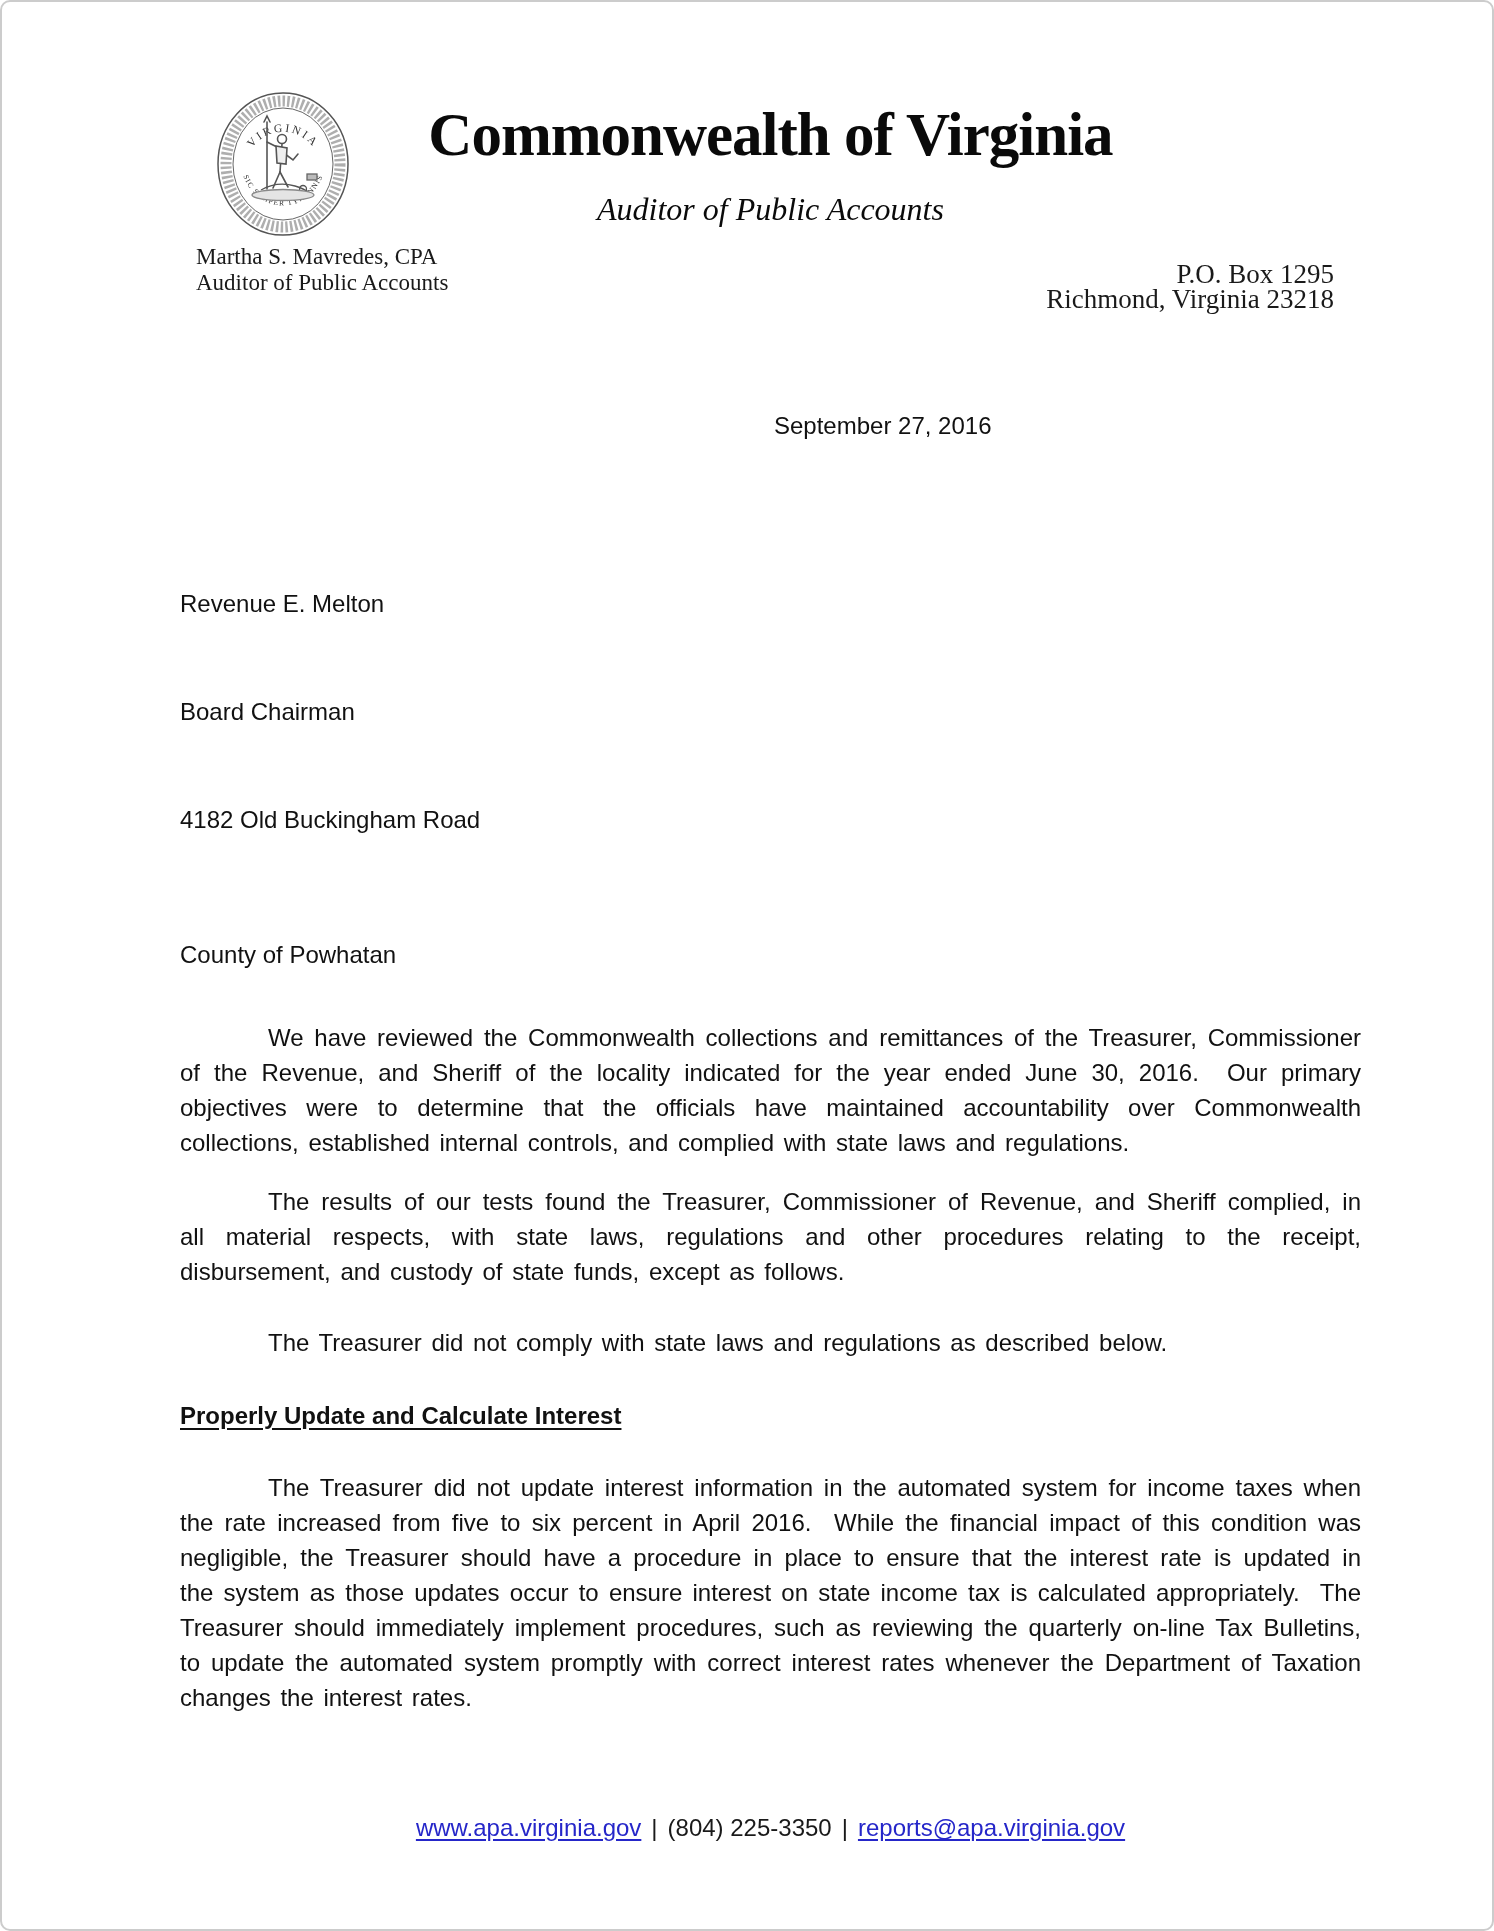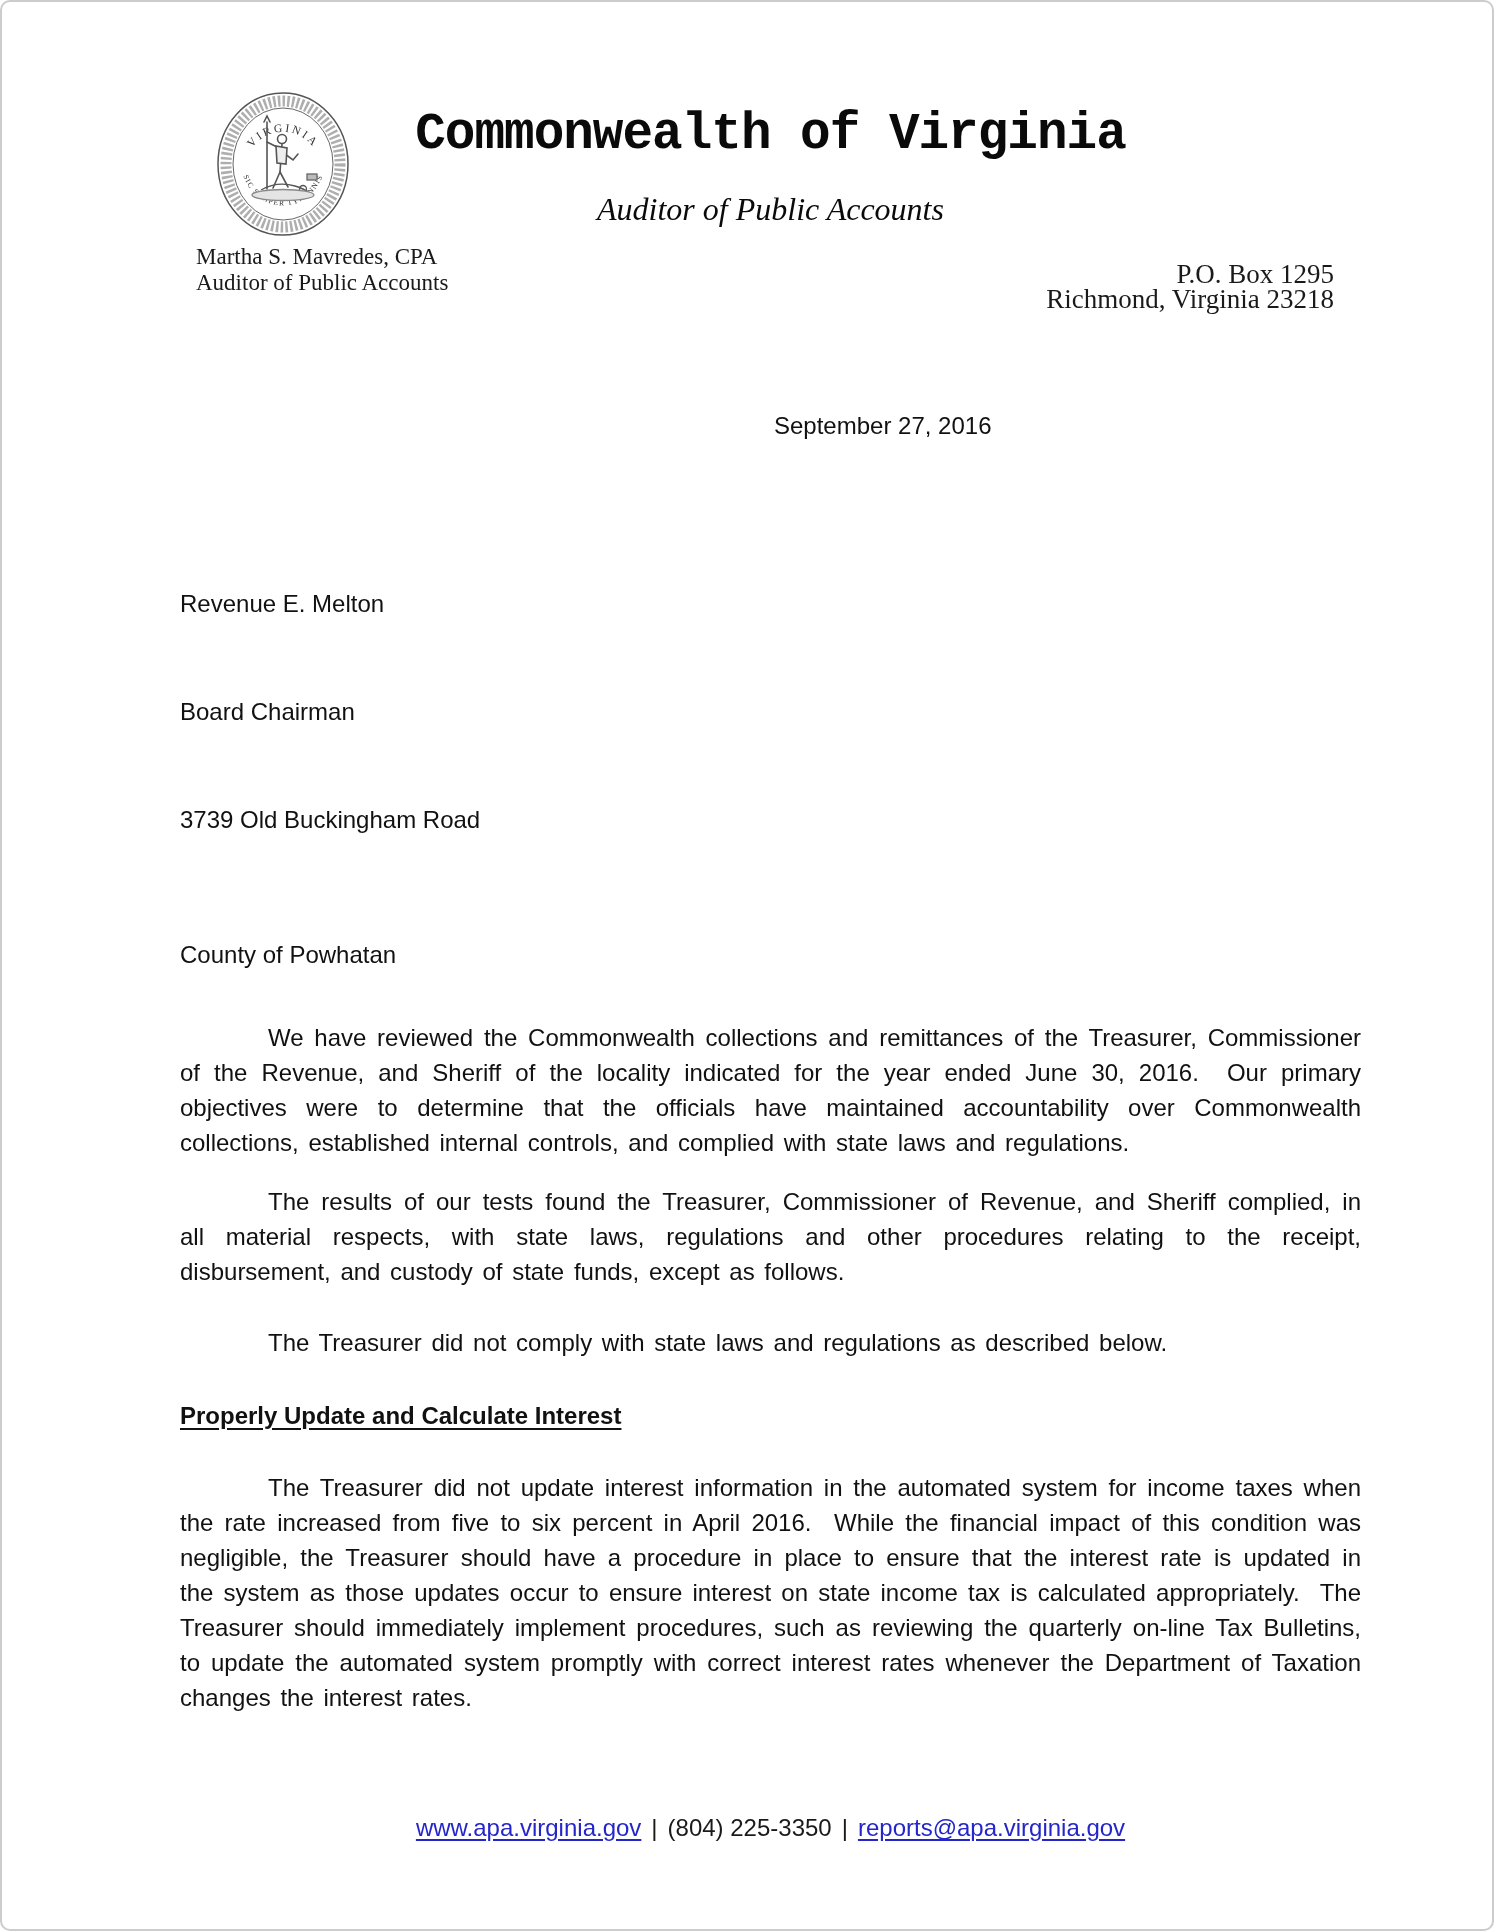--- a/index.html
+++ b/index.html
@@ -29,23 +29,23 @@
     height: 148px;
   }
   .masthead {
     position: absolute;
     left: 178px;
     right: 131px;
     top: 110px;
     text-align: center;
   }
   .masthead-title {
-    font-family: Liberation Mono, monospace;
+    font-family: Liberation Serif, serif;
     font-weight: 700;
-    font-size: 51px;
+    font-size: 61px;
     line-height: 45px;
     letter-spacing: -1px;
     color: #0a0a0a;
   }
   .masthead-subtitle {
     margin-top: 36px;
     font-family: "Liberation Serif", serif;
     font-style: italic;
     font-size: 32px;
     line-height: 32px;
@@ -187,21 +187,21 @@
     <div>P.O. Box 1295</div>
     <div>Richmond, Virginia 23218</div>
   </div>
 
   <div class="letter">
     <div class="date-line">September 27, 2016</div>
 
     <div class="recipient">
       <div>Revenue E. Melton</div>
       <div>Board Chairman</div>
-      <div>3739 Old Buckingham Road</div>
+      <div>4182 Old Buckingham Road</div>
     </div>
 
     <div class="locality">County of Powhatan</div>
 
 
     <div class="para para-1">We have reviewed the Commonwealth collections and remittances of the Treasurer, Commissioner of the Revenue, and Sheriff of the locality indicated for the year ended June 30, 2016.  Our primary objectives were to determine that the officials have maintained accountability over Commonwealth collections, established internal controls, and complied with state laws and regulations.</div>
 
     <div class="para para-2">The results of our tests found the Treasurer, Commissioner of Revenue, and Sheriff complied, in all material respects, with state laws, regulations and other procedures relating to the receipt, disbursement, and custody of state funds, except as follows.</div>
 
     <div class="para para-3">The Treasurer did not comply with state laws and regulations as described below.</div>

